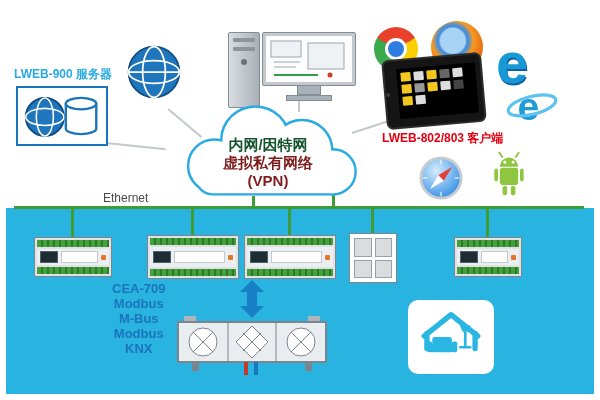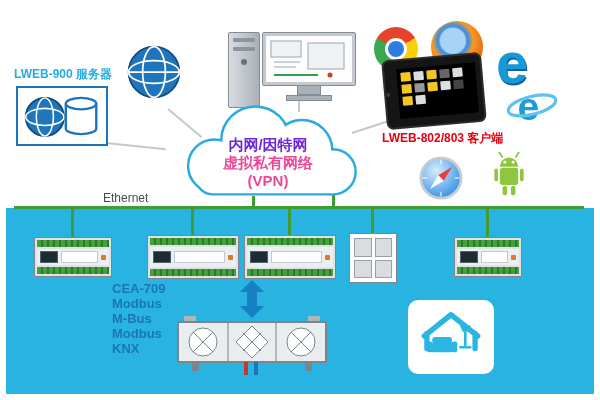--- a/index.html
+++ b/index.html
@@ -9,22 +9,22 @@
   .band{position:absolute;left:6px;right:6px;top:208px;bottom:6px;background:#29b3e0;z-index:0;}
   .eth-line{position:absolute;left:14px;top:206px;width:570px;height:3px;background:#3f9c35;z-index:2;}
   .eth-label{position:absolute;left:103px;top:191px;font-size:12px;color:#4a4a4a;z-index:2;}
   .stub{position:absolute;width:3px;background:#3f9c35;z-index:1;}
   .conn{position:absolute;background:#c2c8cd;z-index:1;transform-origin:left center;}
 
   
   .cloud{position:absolute;left:166px;top:96px;width:204px;height:108px;z-index:3;}
   .cloud svg{position:absolute;inset:0;}
   .cloud-text{position:absolute;inset:0;display:flex;flex-direction:column;align-items:center;justify-content:flex-start;padding-top:40px;font-weight:bold;font-size:15px;line-height:18px;z-index:4;}
-  .ct-red{color:#6d28d9;}
-  .ct-blue{color:#ec4899;}
+  .ct-red{color:#14532d;}
+  .ct-blue{color:#7f1d1d;}
 
   
   .lab-cyan{position:absolute;color:#29abe2;font-weight:bold;font-size:12px;z-index:2;}
   .lab-red{position:absolute;color:#e60012;font-weight:bold;font-size:12px;z-index:4;}
 
   
   .server-box{position:absolute;left:16px;top:86px;width:88px;height:56px;border:2px solid #1b75bc;background:#fff;display:flex;align-items:center;justify-content:center;z-index:2;}
 
   
   .tower{position:absolute;left:228px;top:32px;width:30px;height:74px;background:linear-gradient(90deg,#d8dde1,#a9b1b8);border:1px solid #858d94;border-radius:2px;z-index:2;}
@@ -59,21 +59,21 @@
   .device{position:absolute;display:flex;flex-direction:column;background:#dfe3e6;border:1px solid #7e868d;padding:2px;gap:2px;box-sizing:border-box;z-index:2;}
   .dv-strip{height:7px;background:repeating-linear-gradient(90deg,#43a03a 0 4px,#2c7a27 4px 6px);}
   .dv-mid{flex:1;display:flex;align-items:center;gap:3px;padding:1px 3px;background:#eceff1;}
   .dv-screen{width:16px;height:10px;background:#1d2b33;border:1px solid #51616b;}
   .dv-label{flex:1;height:10px;background:#fff;border:1px solid #c3cad0;}
   .dv-dot{width:5px;height:5px;background:#e2772e;border-radius:1px;}
   .device-c{position:absolute;background:#fff;border:1px solid #7e868d;display:grid;grid-template-columns:1fr 1fr;gap:3px;padding:4px;box-sizing:border-box;z-index:2;}
   .dc-mod{background:#d9dde0;border:1px solid #99a1a8;}
 
   
-  .protocols{position:absolute;left:112px;top:281px;color:#1b75bc;font-weight:bold;font-size:13px;line-height:15px;z-index:2;}
+  .protocols{position:absolute;left:112px;top:281px;color:#1b75bc;font-weight:bold;font-size:13px;line-height:15px;z-index:2;text-align:center;}
 
   
   .dbl-arrow{position:absolute;left:240px;top:280px;width:24px;z-index:2;}
   .ar-up{width:0;height:0;border-left:12px solid transparent;border-right:12px solid transparent;border-bottom:12px solid #1780c4;}
   .ar-shaft{width:10px;height:14px;background:#1780c4;margin:0 auto;}
   .ar-down{width:0;height:0;border-left:12px solid transparent;border-right:12px solid transparent;border-top:12px solid #1780c4;}
 
   .ahu{position:absolute;left:170px;top:316px;z-index:2;}
   .room-card{position:absolute;left:408px;top:300px;width:86px;height:74px;background:#fff;border-radius:10px;display:flex;align-items:center;justify-content:center;z-index:2;}
 </style>

